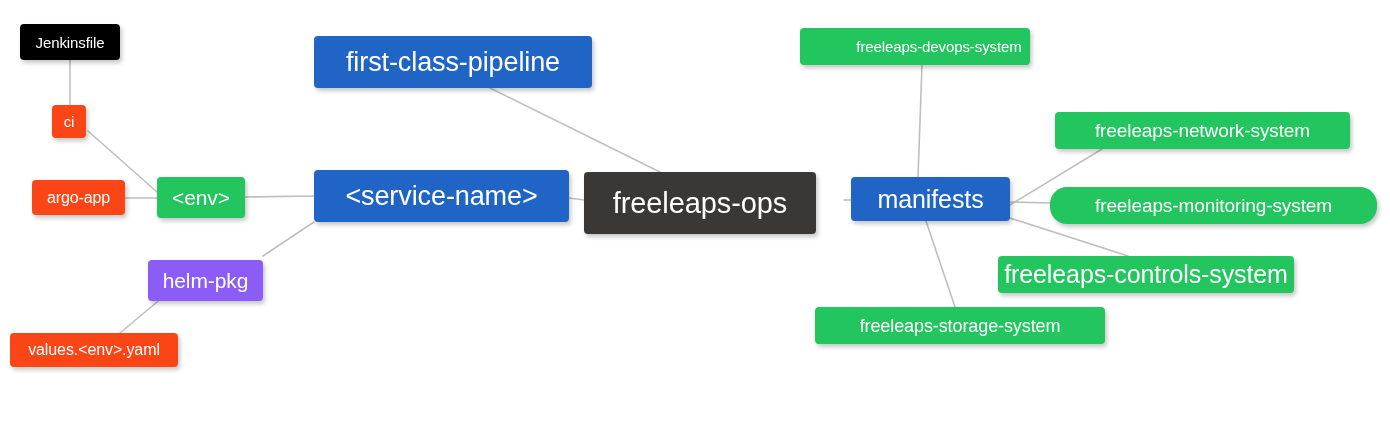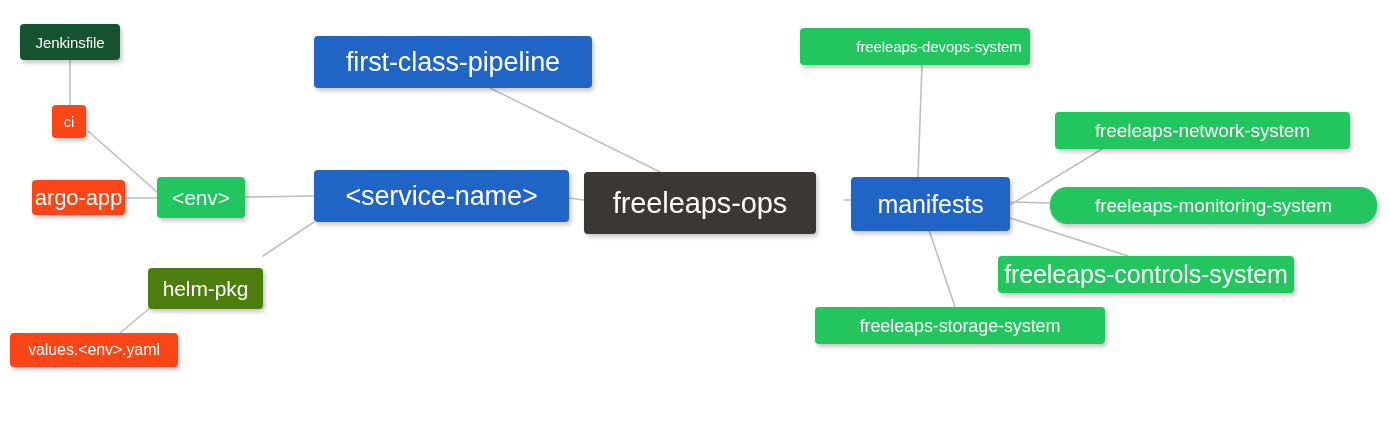--- a/index.html
+++ b/index.html
@@ -59,48 +59,48 @@
       <line x1="569" y1="198" x2="584" y2="200" stroke="#bfbfbf" stroke-width="1.6" stroke-linecap="round"></line>
       <line x1="490" y1="88" x2="660" y2="172" stroke="#bfbfbf" stroke-width="1.6" stroke-linecap="round"></line>
       <line x1="844" y1="200" x2="851" y2="200" stroke="#bfbfbf" stroke-width="1.6" stroke-linecap="round"></line>
       <line x1="918" y1="177" x2="922" y2="65" stroke="#bfbfbf" stroke-width="1.6" stroke-linecap="round"></line>
       <line x1="1010" y1="205" x2="1102" y2="149" stroke="#bfbfbf" stroke-width="1.6" stroke-linecap="round"></line>
       <line x1="1010" y1="202" x2="1050" y2="203" stroke="#bfbfbf" stroke-width="1.6" stroke-linecap="round"></line>
       <line x1="1010" y1="218" x2="1128" y2="256" stroke="#bfbfbf" stroke-width="1.6" stroke-linecap="round"></line>
       <line x1="926" y1="221" x2="955" y2="307" stroke="#bfbfbf" stroke-width="1.6" stroke-linecap="round"></line>
     </svg>
   <div id="node-layer">
-      <div class="node" style="left: 20px; top: 24px; width: 100px; height: 36px; background: #14532d; font-size: 15px;">
+      <div class="node" style="left: 20px; top: 24px; width: 100px; height: 36px; background: #000000; font-size: 15px;">
         <span class="node-label">Jenkinsfile</span>
       </div>
       <div class="node" style="left: 52px; top: 105px; width: 34px; height: 33px; background: rgb(250, 70, 22); font-size: 15px;">
         <span class="node-label">ci</span>
       </div>
-      <div class="node" style="left: 32px; top: 180px; width: 93px; height: 35px; background: rgb(250, 70, 22); font-size: 22px;">
+      <div class="node" style="left: 32px; top: 180px; width: 93px; height: 35px; background: rgb(250, 70, 22); font-size: 16px;">
         <span class="node-label">argo-app</span>
       </div>
       <div class="node" style="left: 157px; top: 177px; width: 88px; height: 41px; background: rgb(34, 197, 94); font-size: 21px;">
         <span class="node-label">&lt;env&gt;</span>
       </div>
-      <div class="node" style="left: 148px; top: 268px; width: 115px; height: 41px; background: #4d7c0f; font-size: 21px;">
+      <div class="node" style="left: 148px; top: 260px; width: 115px; height: 41px; background: #8b5cf6; font-size: 21px;">
         <span class="node-label">helm-pkg</span>
       </div>
       <div class="node" style="left: 10px; top: 333px; width: 168px; height: 34px; background: rgb(250, 70, 22); font-size: 16px;">
         <span class="node-label">values.&lt;env&gt;.yaml</span>
       </div>
       <div class="node" style="left: 314px; top: 170px; width: 255px; height: 52px; background: rgb(32, 101, 197); font-size: 27px;">
         <span class="node-label">&lt;service-name&gt;</span>
       </div>
       <div class="node" style="left: 314px; top: 36px; width: 278px; height: 52px; background: rgb(32, 101, 197); font-size: 27px;">
         <span class="node-label">first-class-pipeline</span>
       </div>
       <div class="node" style="left: 584px; top: 172px; width: 232px; height: 62px; background: rgb(59, 55, 53); font-size: 29px;">
         <span class="node-label">freeleaps-ops</span>
       </div>
-      <div class="node" style="left: 851px; top: 177px; width: 159px; height: 54px; background: rgb(32, 101, 197); font-size: 25px;">
+      <div class="node" style="left: 851px; top: 177px; width: 159px; height: 44px; background: rgb(32, 101, 197); font-size: 25px;">
         <span class="node-label">manifests</span>
       </div>
       <div class="node" style="left: 800px; top: 28px; width: 230px; height: 37px; background: rgb(34, 197, 94); font-size: 15px; padding-left: 48px;">
         <span class="node-label">freeleaps-devops-system</span>
       </div>
       <div class="node" style="left: 1055px; top: 112px; width: 295px; height: 37px; background: rgb(34, 197, 94); font-size: 19px;">
         <span class="node-label">freeleaps-network-system</span>
       </div>
       <div class="node" style="left: 1050px; top: 187px; width: 327px; height: 37px; background: rgb(34, 197, 94); font-size: 19px; border-radius: 17px;">
         <span class="node-label">freeleaps-monitoring-system</span>

